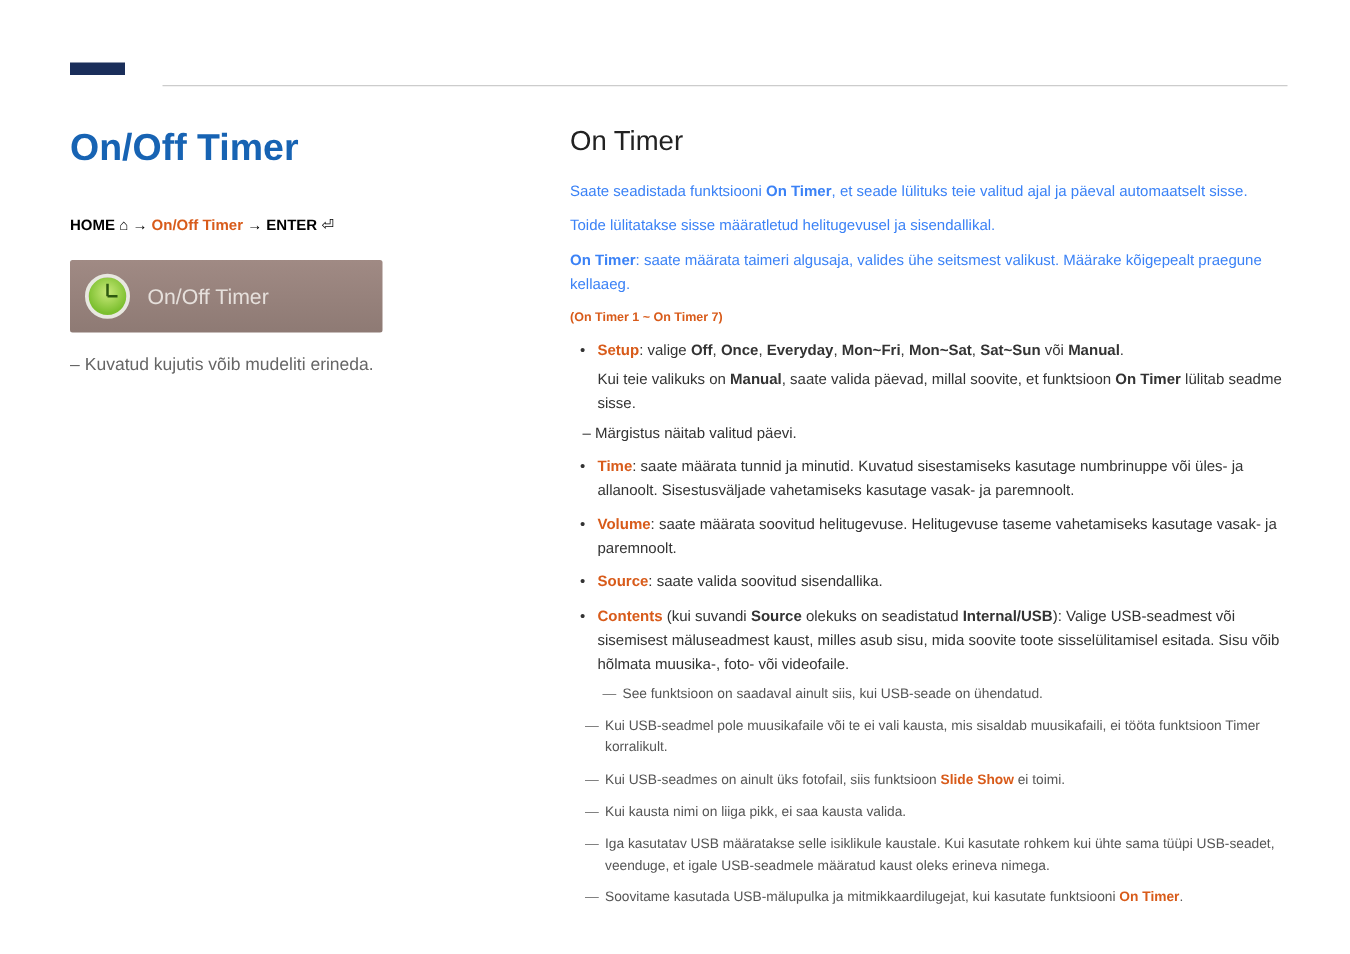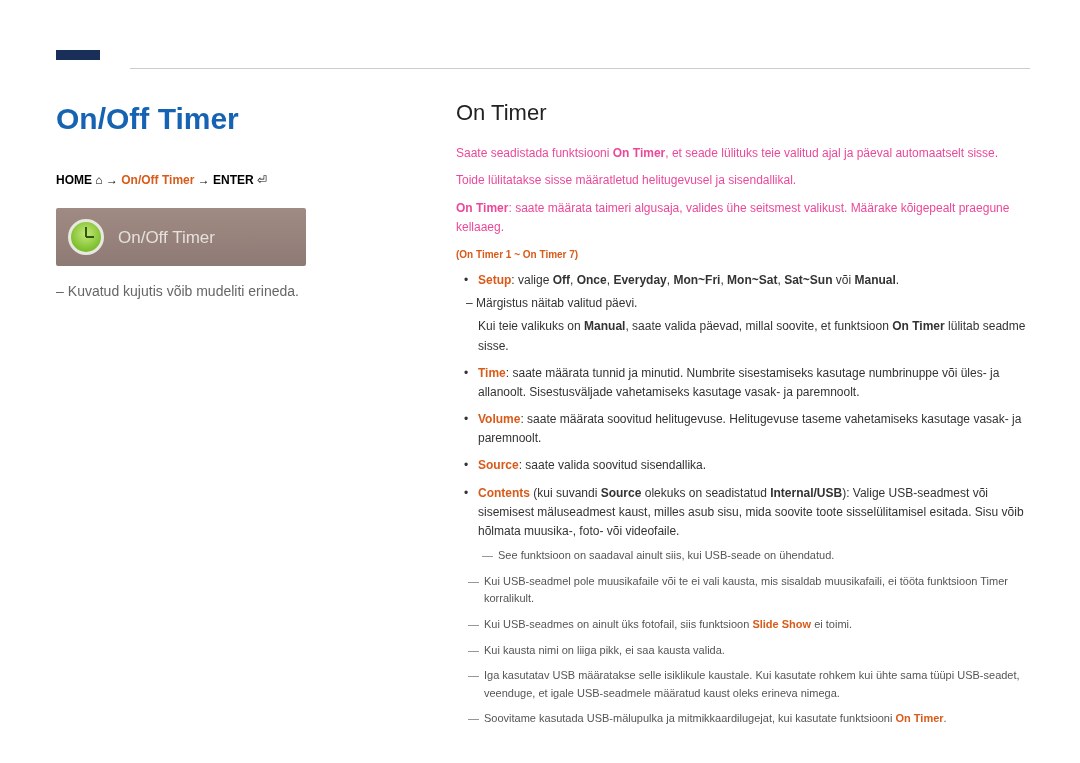--- a/index.html
+++ b/index.html
@@ -109,21 +109,21 @@
     }
     .note .dash { margin-right: 5px; }
     .section-title {
       font-size: 22px;
       color: #222;
       font-weight: 400;
       margin-bottom: 14px;
     }
     .para {
       font-size: 12px;
-      color: #ec4899;
+      color: #3b82f6;
       margin-bottom: 8px;
     }
     .orange-bold { color: #d85b1a; font-weight: 700; }
     .subhead {
       font-size: 10px;
       color: #d85b1a;
       font-weight: 700;
       margin: 10px 0 8px;
     }
     ul.bullets {
@@ -209,28 +209,28 @@
   <p class="para">
     <span class="bold">On Timer</span><span>: saate määrata taimeri algusaja, valides ühe seitsmest valikust. Määrake kõigepealt praegune kellaaeg.</span>
   </p>
 
   <div class="subhead">(On Timer 1 ~ On Timer 7)</div>
 
   <ul class="bullets">
     <li>
       <span class="orange-bold">Setup</span><span>: valige </span><span class="bold">Off</span>, <span class="bold">Once</span>, <span class="bold">Everyday</span>, <span class="bold">Mon~Fri</span>, <span class="bold">Mon~Sat</span>, <span class="bold">Sat~Sun</span><span> või </span><span class="bold">Manual</span>.
       <div class="sub-indent">
+        <span>Kui teie valikuks on </span><span class="bold">Manual</span><span>, saate valida päevad, millal soovite, et funktsioon </span><span class="bold">On Timer</span><span> lülitab seadme sisse.</span>
+      </div>
+      <div class="sub-indent">
         <span class="dash-mark">–</span><span>Märgistus näitab valitud päevi.</span>
       </div>
-      <div class="sub-indent">
-        <span>Kui teie valikuks on </span><span class="bold">Manual</span><span>, saate valida päevad, millal soovite, et funktsioon </span><span class="bold">On Timer</span><span> lülitab seadme sisse.</span>
-      </div>
-    </li>
-    <li>
-      <span class="orange-bold">Time</span><span>: saate määrata tunnid ja minutid. Numbrite sisestamiseks kasutage numbrinuppe või üles- ja allanoolt. Sisestusväljade vahetamiseks kasutage vasak- ja paremnoolt.</span>
+    </li>
+    <li>
+      <span class="orange-bold">Time</span><span>: saate määrata tunnid ja minutid. Kuvatud sisestamiseks kasutage numbrinuppe või üles- ja allanoolt. Sisestusväljade vahetamiseks kasutage vasak- ja paremnoolt.</span>
     </li>
     <li>
       <span class="orange-bold">Volume</span><span>: saate määrata soovitud helitugevuse. Helitugevuse taseme vahetamiseks kasutage vasak- ja paremnoolt.</span>
     </li>
     <li>
       <span class="orange-bold">Source</span><span>: saate valida soovitud sisendallika.</span>
     </li>
     <li>
       <span class="orange-bold">Contents</span><span> (kui suvandi </span><span class="bold">Source</span><span> olekuks on seadistatud </span><span class="bold">Internal/USB</span><span>): Valige USB-seadmest või sisemisest mäluseadmest kaust, milles asub sisu, mida soovite toote sisselülitamisel esitada. Sisu võib hõlmata muusika-, foto- või videofaile.</span>
       <ul class="dashed-list">

